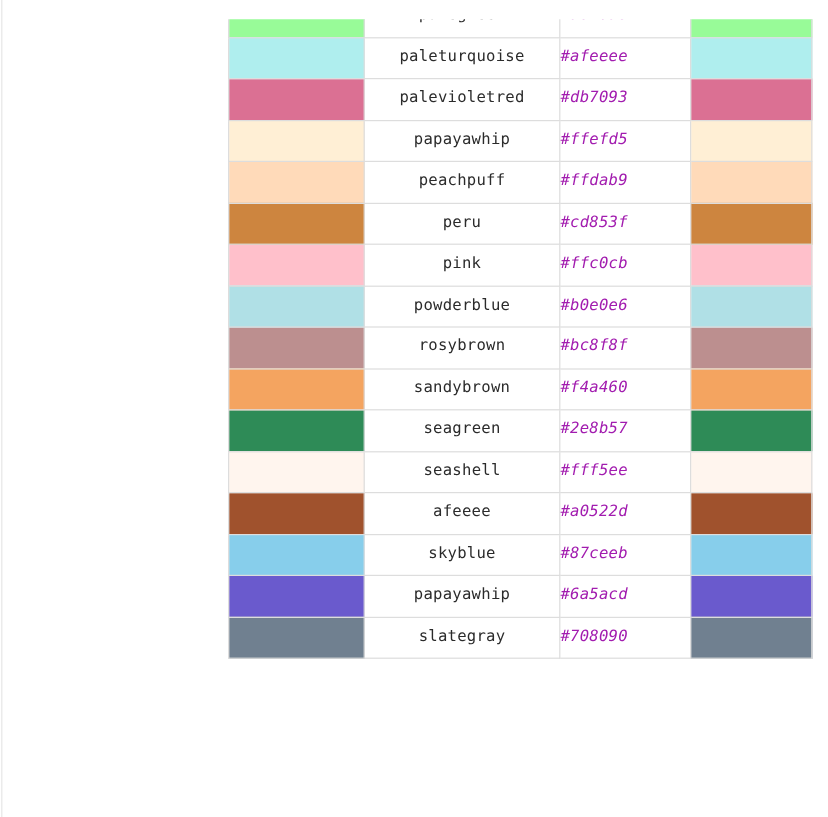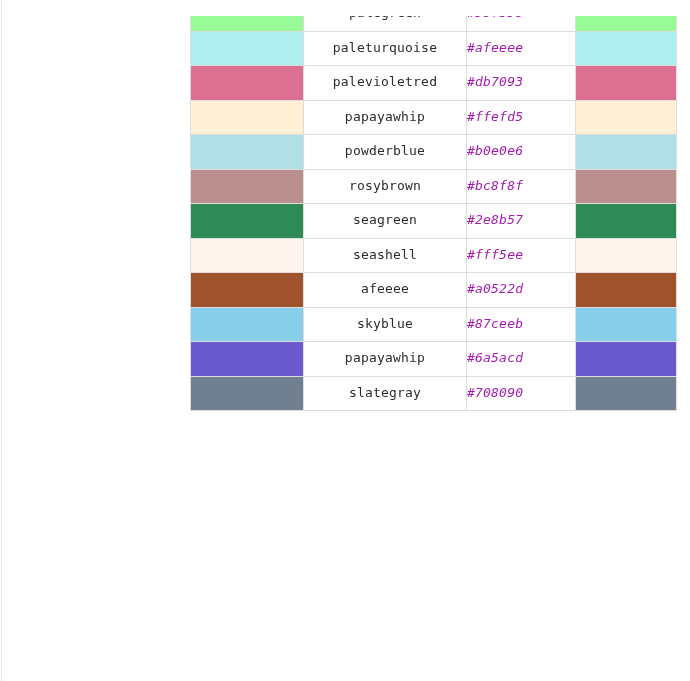--- a/index.html
+++ b/index.html
@@ -123,32 +123,56 @@
             <td class="hex">#db7093</td>
             <td class="swatch-right" style="background: rgb(219, 112, 147);"></td>
           </tr>
           <tr>
             <td class="swatch" style="background: rgb(255, 239, 213);"></td>
             <td class="name">papayawhip</td>
             <td class="hex">#ffefd5</td>
             <td class="swatch-right" style="background: rgb(255, 239, 213);"></td>
           </tr>
           <tr>
+            <td class="swatch" style="background: rgb(255, 218, 185);"></td>
+            <td class="name">peachpuff</td>
+            <td class="hex">#ffdab9</td>
+            <td class="swatch-right" style="background: rgb(255, 218, 185);"></td>
+          </tr>
+          <tr>
+            <td class="swatch" style="background: rgb(205, 133, 63);"></td>
+            <td class="name">peru</td>
+            <td class="hex">#cd853f</td>
+            <td class="swatch-right" style="background: rgb(205, 133, 63);"></td>
+          </tr>
+          <tr>
+            <td class="swatch" style="background: rgb(255, 192, 203);"></td>
+            <td class="name">pink</td>
+            <td class="hex">#ffc0cb</td>
+            <td class="swatch-right" style="background: rgb(255, 192, 203);"></td>
+          </tr>
+          <tr>
             <td class="swatch" style="background: rgb(176, 224, 230);"></td>
             <td class="name">powderblue</td>
             <td class="hex">#b0e0e6</td>
             <td class="swatch-right" style="background: rgb(176, 224, 230);"></td>
           </tr>
           <tr>
             <td class="swatch" style="background: rgb(188, 143, 143);"></td>
             <td class="name">rosybrown</td>
             <td class="hex">#bc8f8f</td>
             <td class="swatch-right" style="background: rgb(188, 143, 143);"></td>
           </tr>
           <tr>
+            <td class="swatch" style="background: rgb(244, 164, 96);"></td>
+            <td class="name">sandybrown</td>
+            <td class="hex">#f4a460</td>
+            <td class="swatch-right" style="background: rgb(244, 164, 96);"></td>
+          </tr>
+          <tr>
             <td class="swatch" style="background: rgb(46, 139, 87);"></td>
             <td class="name">seagreen</td>
             <td class="hex">#2e8b57</td>
             <td class="swatch-right" style="background: rgb(46, 139, 87);"></td>
           </tr>
           <tr>
             <td class="swatch" style="background: rgb(255, 245, 238);"></td>
             <td class="name">seashell</td>
             <td class="hex">#fff5ee</td>
             <td class="swatch-right" style="background: rgb(255, 245, 238);"></td>

